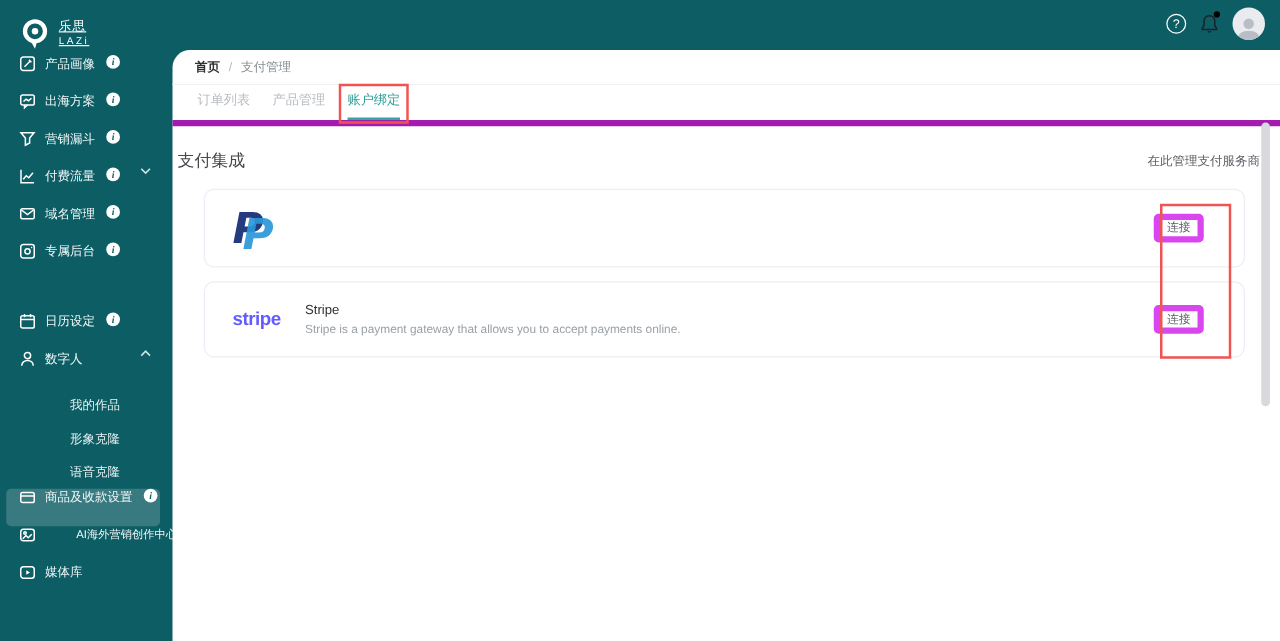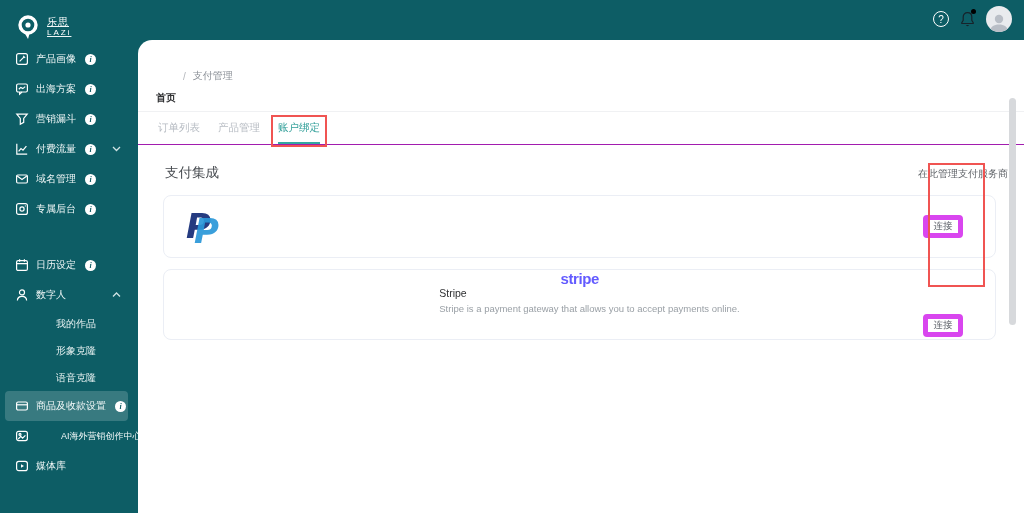--- a/index.html
+++ b/index.html
@@ -7,57 +7,57 @@
   body { font-family:"Liberation Sans","DejaVu Sans",sans-serif; background:#0d5d65; }
   .app { position:relative; width:1024px; height:513px; }
 
   
   .sidebar { position:absolute; left:0; top:0; width:133px; height:513px; background:#0d5d65; color:#eef6f6; }
   .logo { display:flex; align-items:center; gap:6px; padding:9px 0 0 15px; height:44px;text-decoration:underline; }
   .logo-txt { line-height:1; }
   .logo-cn { font-size:10px; letter-spacing:1px; color:#fff; }
   .logo-en { font-size:8px; letter-spacing:2px; color:#fff; margin-top:2px; }
   .menu { padding-top:0; }
-  .m-item { display:flex; align-items:center; height:30px; padding:0 12px 0 15px; font-size:10px; color:#f0f7f7; cursor:pointer; white-space:nowrap; }
+  .m-item { display:flex; align-items:flex-start; height:30px; padding:0 12px 0 15px; font-size:10px; color:#f0f7f7; cursor:pointer; white-space:nowrap; }
   .m-item .lbl { margin-left:7px; }
   .m-item.small .lbl { font-size:9px;margin-left:32px; }
   .m-item.active { background:rgba(255,255,255,.18); border-radius:4px; margin:0 5px; padding:0 8px 0 10px; }
   .m-sub { display:flex; align-items:center; height:27px; padding-left:56px; font-size:10px; color:#e8f2f2; cursor:pointer; }
   .spacer { height:26px; }
   .info-badge { margin-left:9px; width:11px; height:11px; border-radius:50%; background:#fff; color:#0d5d65; font-size:8px; font-weight:bold; font-style:italic; font-family:"Liberation Serif","DejaVu Serif",serif; display:flex; align-items:center; justify-content:center; flex:0 0 auto; }
   .chev-right { margin-left:auto; display:flex; }
   .icon14 { width:14px; height:14px; flex:0 0 auto; }
 
   
   .topbar-icons { position:absolute; top:5px; right:12px; height:28px; display:flex; align-items:center; gap:11px; }
   .help-circ { width:16px; height:16px; border:1.2px solid #fff; border-radius:50%; color:#fff; font-size:10px; display:flex; align-items:center; justify-content:center; cursor:pointer; }
   .bell-wrap { position:relative; cursor:pointer; display:flex; }
   .bell-dot { position:absolute; right:-1px; top:-2px; width:5px; height:5px; background:#000; border-radius:50%; }
   .avatar { width:26px; height:26px; border-radius:50%; background:#e9ebee; display:flex; align-items:flex-end; justify-content:center; overflow:hidden; cursor:pointer; }
 
   
   .panel { position:absolute; left:138px; top:40px; right:0; bottom:0; background:#fff; border-top-left-radius:14px; }
   .crumbs { display:flex; align-items:center; gap:7px; padding:7px 16px 6px 18px; border-bottom:1px solid #f0f1f3; font-size:10px; }
-  .crumb-home { color:#303133; font-weight:bold; cursor:pointer;margin-top:44px; }
+  .crumb-home { color:#303133; font-weight:bold; cursor:pointer; }
   .crumb-sep { color:#b4b7bc; }
   .crumb-cur { color:#8a8f96; }
-  .tabs { display:flex; align-items:flex-end; gap:18px; padding:0 16px 0 20px; height:33px; border-bottom:1px solid #a21caf; }
+  .tabs { display:flex; align-items:flex-end; gap:18px; padding:0 16px 0 20px; height:33px; border-bottom:5px solid #a21caf; }
   .tab { position:relative; font-size:10.5px; color:#b7bcc3; padding:9px 0 9px; cursor:pointer; }
   .tab.active { color:#2f9e98; }
   .tab.active .underline { position:absolute; left:0; right:0; bottom:0; height:2px; background:#35a7a0; }
   .tab-redbox { position:absolute; left:-7px; right:-7px; top:3px; bottom:-3px; border:2px solid #f05452; pointer-events:none; }
 
-  .sec-head { display:flex; align-items:flex-end; justify-content:space-between; padding:19px 16px 13px 27px; }
+  .sec-head { display:flex; align-items:center; justify-content:space-between; padding:19px 16px 13px 4px; }
   .sec-title { font-size:13.5px; color:#45494e; font-weight:normal; }
   .sec-hint { font-size:10px; color:#5f6368; padding-bottom:1px; }
 
   .cards { padding:0 28px 0 25px; }
   .p-card { position:relative; display:flex; align-items:center; border:1px solid #ebeef5; border-radius:8px; background:#fff; padding:0 18px 0 22px; margin-bottom:11px; }
   .p-card.paypal { height:63px; }
-  .p-card.stripe { height:71px;flex-direction:column; }
+  .p-card.stripe { height:61px; }
   .p-logo { width:42px; display:flex; align-items:center; justify-content:flex-start; flex:0 0 auto; }
   .stripe-word { color:#635bff; font-weight:bold; font-size:15px; letter-spacing:-0.4px; }
   .p-info { margin-left:16px; }
   .p-name { font-size:10.5px; color:#303133; }
   .p-desc { font-size:9.5px; color:#9aa0a6; margin-top:4px; }
   .p-action { margin-left:auto; margin-right:14px; width:40px; height:23px; background:#fff; border:5px solid #d946ef; border-radius:4px; font-size:9.5px; color:#5a5e66; display:flex; align-items:center; justify-content:center; cursor:pointer; }
 
   .btn-redbox { position:absolute; left:790px; top:123px; width:57px; height:124px; border:2px solid #f05452; pointer-events:none; }
   .scroll-thumb { position:absolute; right:8px; top:58px; width:7px; height:227px; border-radius:4px; background:#d7d9dc; cursor:pointer; }
 </style>

